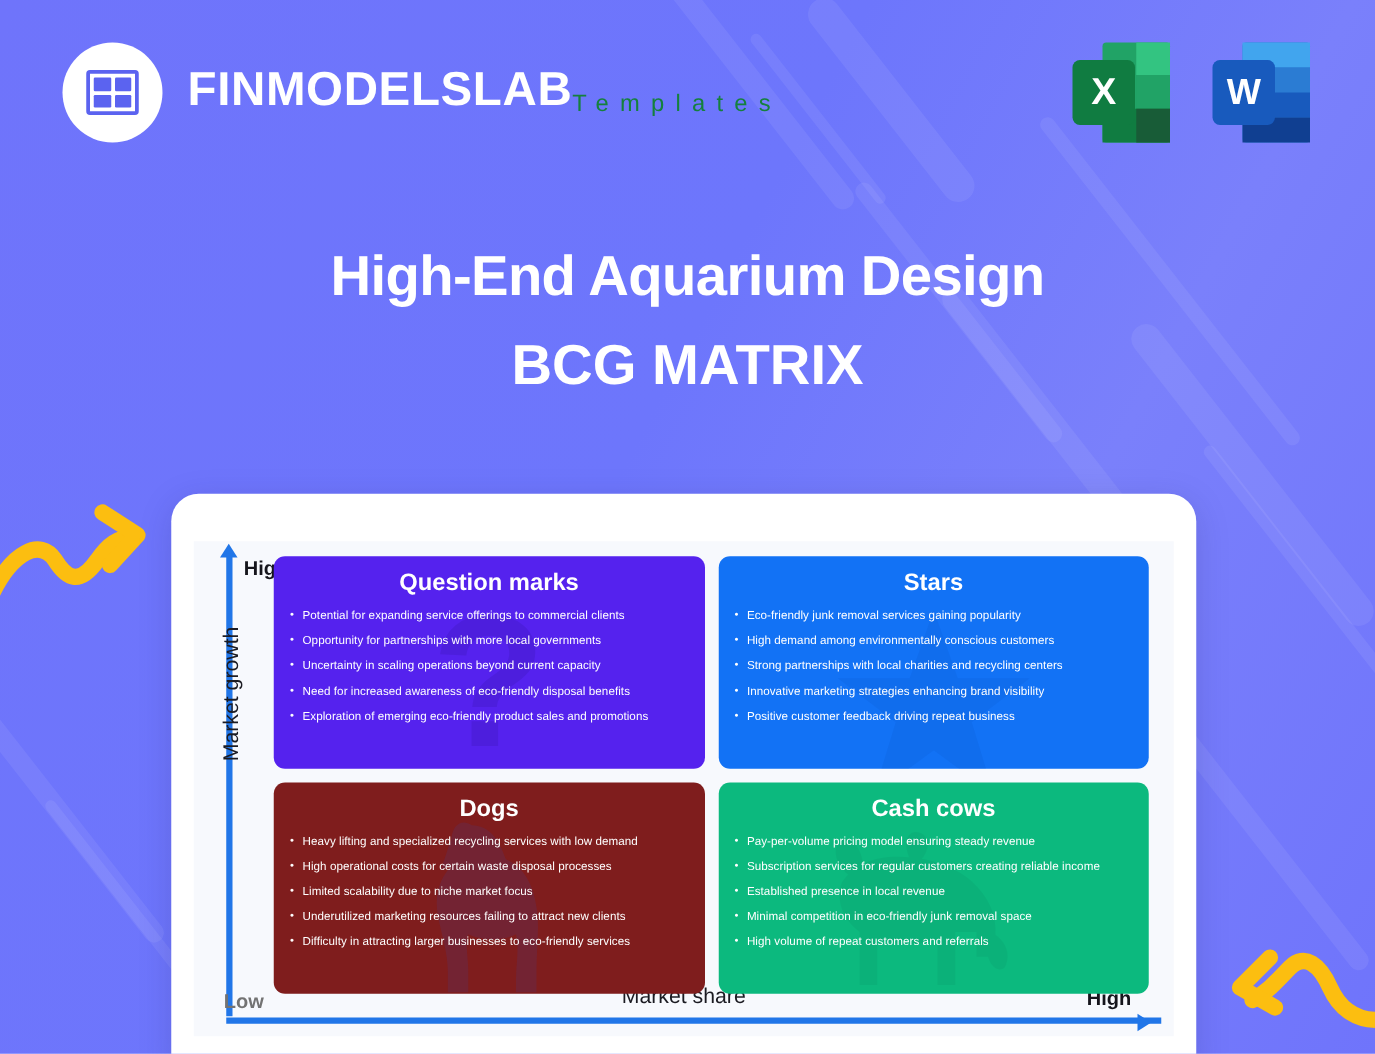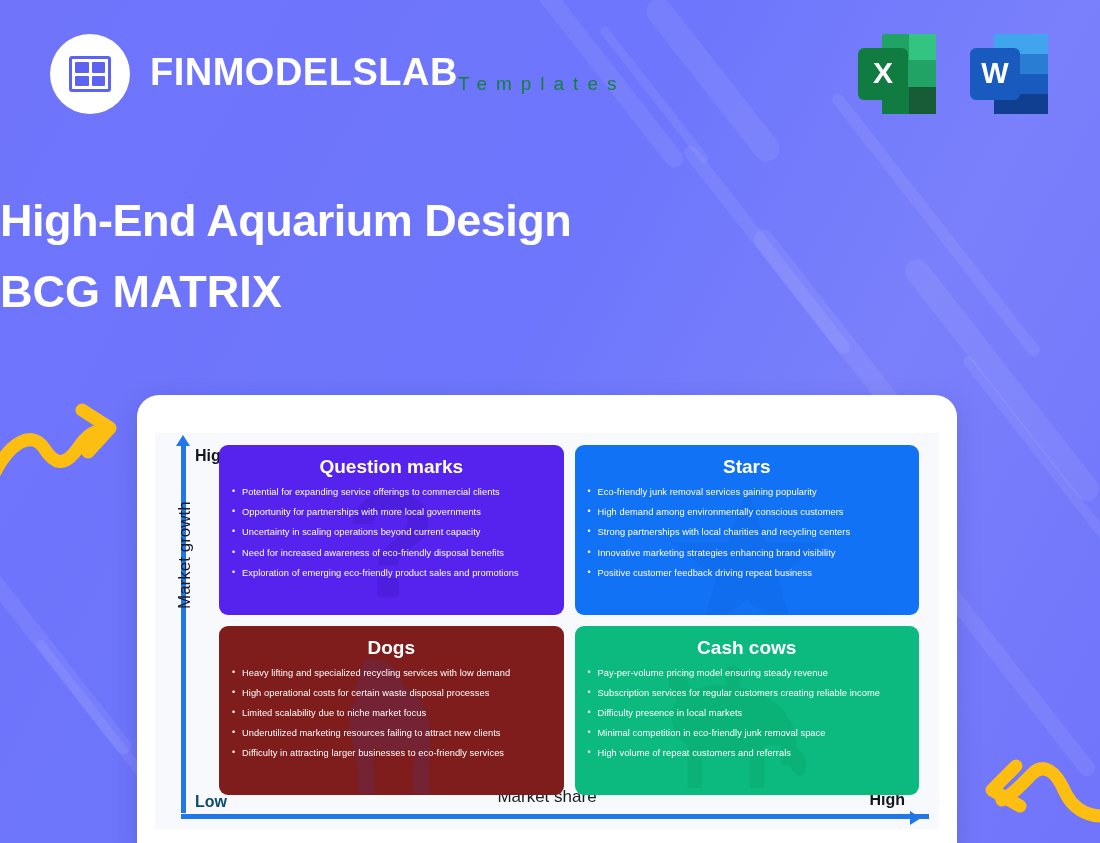--- a/index.html
+++ b/index.html
@@ -34,21 +34,21 @@
   .logo-main {
     font-size:38px; font-weight:bold; color:#ffffff; letter-spacing:0.5px; line-height:1;
     position:relative;
   }
   .logo-sub { font-size:19px; color:#15803d; letter-spacing:9px; margin-top:20px; font-weight:400; }
 
   .office-icons { position:absolute; right:48px; top:30px; display:flex; gap:28px; }
   .office-ic { width:84px; height:88px; position:relative; }
 
   
-  .title-block { position:absolute; top:195px; left:0; right:0; text-align:left; }
+  .title-block { position:absolute; top:195px; left:0; right:0; text-align:center; }
   .title-1 { font-size:45px; font-weight:bold; color:#ffffff; letter-spacing:-0.5px; }
   .title-2 { font-size:45px; font-weight:bold; color:#ffffff; margin-top:19px; letter-spacing:0px; }
 
   
   .card {
     position:absolute; left:137px; top:395px; width:820px; height:470px;
     background:#ffffff; border-radius:22px;
     box-shadow: 0 6px 26px rgba(40,40,110,0.18);
   }
   .matrix-panel {
@@ -58,21 +58,21 @@
 
   
   .y-axis { position:absolute; left:26px; top:10px; width:5px; height:370px; background:#2176e8; }
   .y-arrow { position:absolute; left:21px; top:2px; width:0;height:0;
     border-left:7px solid transparent; border-right:7px solid transparent; border-bottom:11px solid #2176e8; }
   .x-axis { position:absolute; left:26px; bottom:10px; height:5px; width:748px; background:#2176e8; }
   .x-arrow { position:absolute; right:18px; bottom:4px; width:0;height:0;
     border-top:7px solid transparent; border-bottom:7px solid transparent; border-left:11px solid #2176e8; }
 
   .lbl-high-y { position:absolute; left:40px; top:14px; font-size:16px; font-weight:bold; color:#15151c; }
-  .lbl-low-y  { position:absolute; left:40px; bottom:18px; font-size:16px; font-weight:bold; color:#0c4a6e; }
+  .lbl-low-y  { position:absolute; left:24px; bottom:18px; font-size:16px; font-weight:bold; color:#737373; }
   .lbl-growth {
     position:absolute; left:20px; top:176px; font-size:17px; color:#1b1b22;
     transform: rotate(-90deg); transform-origin: left top; white-space:nowrap;
   }
   .lbl-share { position:absolute; left:0; right:0; bottom:22px; text-align:center; font-size:17px; color:#1b1b22; }
   .lbl-high-x { position:absolute; right:34px; bottom:20px; font-size:16px; font-weight:bold; color:#15151c; }
 
   
   .quads {
     position:absolute; left:64px; top:12px; width:700px; height:350px;
@@ -242,21 +242,21 @@
                    L82 62 L82 92 L72 92 L72 66 C62 70 48 70 38 66 L38 92 L28 92 L28 62
                    C20 56 14 46 18 34 Z" fill="#06805a"></path>
           <path d="M22 30 C14 24 12 14 18 10 C24 8 30 16 30 26 Z" fill="#06805a"></path>
           <path d="M56 20 C52 10 56 4 62 6 C68 8 68 16 62 22 Z" fill="#06805a"></path>
           <path d="M102 62 C110 66 114 74 110 82 C106 86 100 80 100 72 Z" fill="#06805a"></path>
         </svg>
         <h3>Cash cows</h3>
         <ul>
           <li>Pay-per-volume pricing model ensuring steady revenue</li>
           <li>Subscription services for regular customers creating reliable income</li>
-          <li>Difficulty presence in local markets</li>
+          <li>Established presence in local revenue</li>
           <li>Minimal competition in eco-friendly junk removal space</li>
           <li>High volume of repeat customers and referrals</li>
         </ul>
       </div>
 
     </div>
   </div>
 </div>
 
 </body></html>

